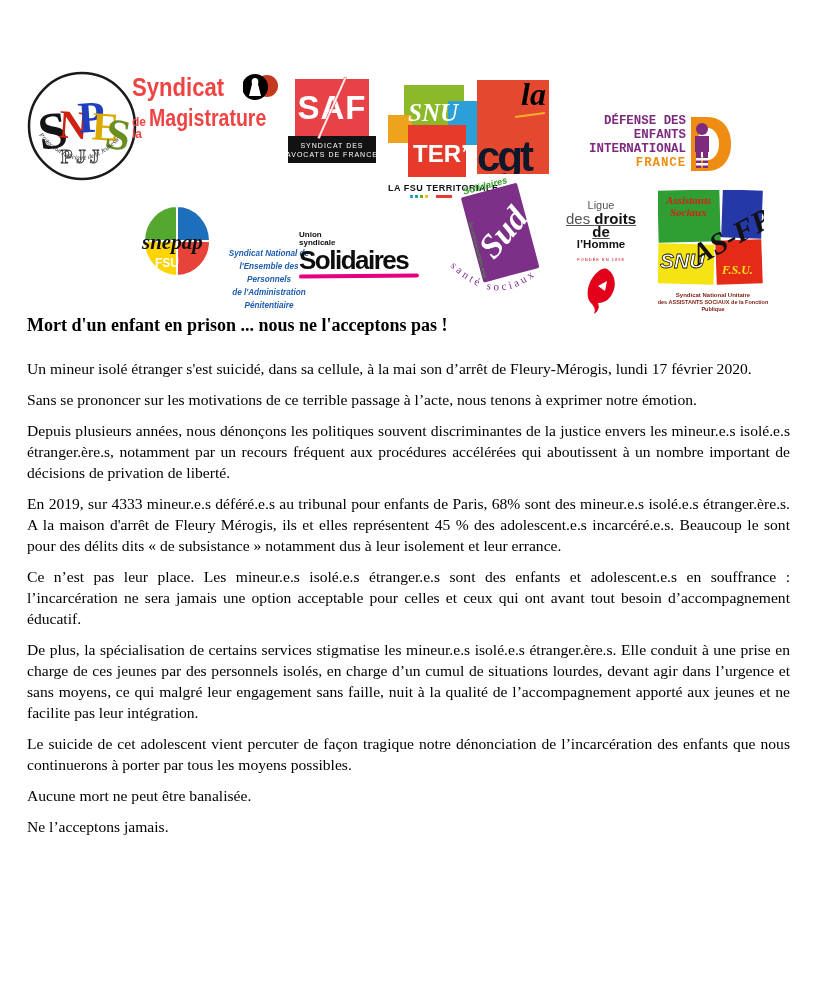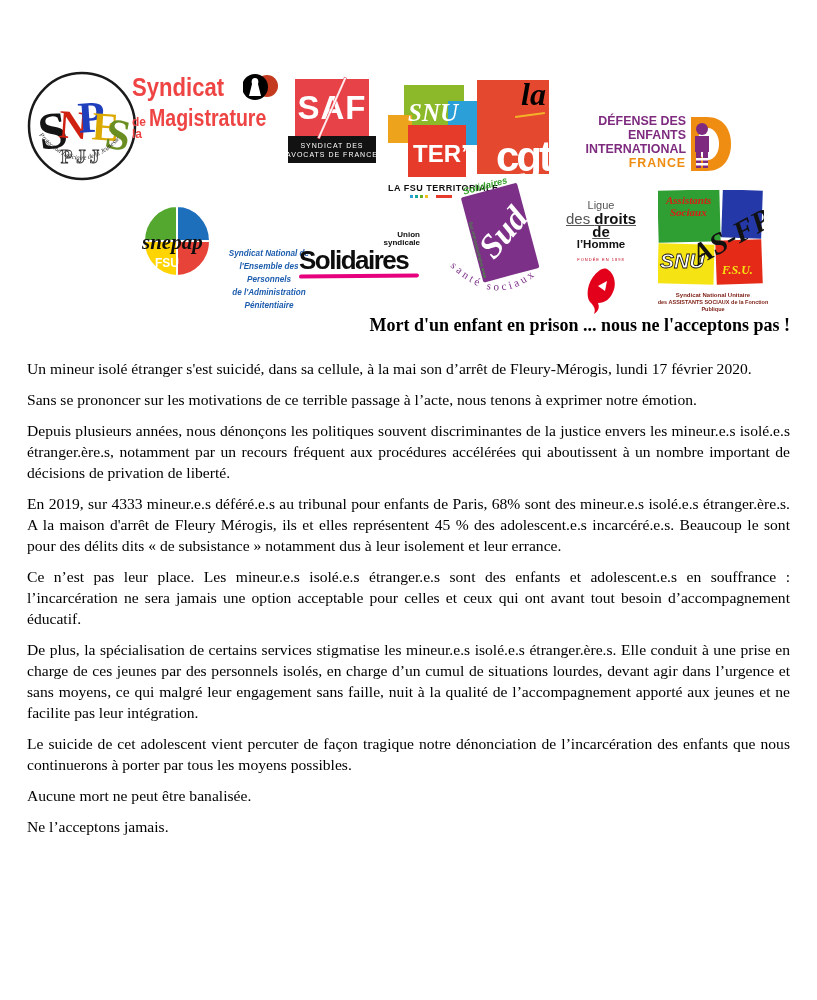--- a/index.html
+++ b/index.html
@@ -34,61 +34,61 @@
   .snuter .cap{margin-top:2px;font-size:9px;font-weight:800;color:#111;letter-spacing:.5px;white-space:nowrap;}
   .snuter .dots{display:flex;align-items:center;gap:2px;margin:2px 0 0 22px;}
   .snuter .dots i{width:3px;height:3px;display:block;}
   .snuter .dots .bar{width:16px;height:3px;background:#e73c2d;display:block;margin-left:6px;}
 
   
   .cgt{left:477px;top:80px;width:72px;height:94px;background:#e4482e;overflow:hidden;}
   .cgt .la{position:absolute;right:3px;top:-4px;font-family:"Liberation Serif",serif;font-style:italic;
            font-weight:bold;font-size:32px;color:#000000;}
   .cgt .laline{position:absolute;right:4px;top:34px;width:30px;height:2px;background:#f3b229;transform:rotate(-8deg);}
-  .cgt .word{position:absolute;left:0px;bottom:-7px;color:#ffffff;font-family:"Liberation Sans",sans-serif;
-             font-weight:800;font-size:42px;letter-spacing:-3px;margin-left:19px;}
+  .cgt .word{position:absolute;left:0px;bottom:-7px;color:#0f172a;font-family:"Liberation Sans",sans-serif;
+             font-weight:800;font-size:42px;letter-spacing:-3px;}
 
   
   .dei{left:552px;top:114px;width:182px;display:flex;align-items:flex-start;
-       font-family:Liberation Sans, sans-serif;font-weight:bold;}
+       font-family:Liberation Mono, monospace;font-weight:bold;}
   .dei .lines{width:134px;text-align:right;line-height:14px;transform:scaleX(.92);transform-origin:right;}
   .dei .l1,.dei .l2{color:#7d2a7f;font-size:13.5px;}
   .dei .l3{color:#ef8d13;font-size:13.5px;letter-spacing:1px;}
   .dei svg{margin-left:3px;margin-top:2px;}
 
   
   .snepap{left:140px;top:203px;display:flex;align-items:flex-start;}
   .snepap .desc{margin-left:4px;margin-top:44px;width:102px;text-align:center;color:#1d5dae;
                 font-family:"Liberation Sans",sans-serif;font-style:italic;font-weight:bold;
                 font-size:8.6px;line-height:13px;transform:scaleX(.95);}
 
   
   .soli{left:299px;top:231px;width:124px;font-family:"Liberation Sans",sans-serif;color:#0d0d0d;}
-  .soli .union{text-align:right;font-size:8px;line-height:8px;font-weight:bold;padding-right:3px;}
+  .soli .union{text-align:left;font-size:8px;line-height:8px;font-weight:bold;padding-right:3px;}
   .soli .main{font-size:26px;font-weight:800;letter-spacing:-1.5px;line-height:26px;}
   .soli .bar{width:120px;height:4px;background:#e6007e;border-radius:2px;transform:rotate(-.6deg);margin-top:1px;}
 
   
   .ldh{left:565px;top:199px;width:72px;text-align:center;font-family:"Liberation Sans",sans-serif;line-height:13px;}
   .ldh .g1{font-size:11px;color:#555;}
   .ldh .g2{font-size:15px;color:#555;text-decoration:underline;}
   .ldh b{color:#111;}
   .ldh .g3{font-size:11.5px;font-weight:bold;color:#111;}
   .ldh .fd{font-size:4px;color:#c00018;letter-spacing:1px;margin-top:2px;}
   .ldh svg{margin-top:2px;}
 
   
   .snuasfp{left:658px;top:190px;width:110px;font-family:"Liberation Sans",sans-serif;}
   .snuasfp .cap{width:128px;margin-left:-9px;text-align:center;color:#7c1d12;line-height:7px;margin-top:2px;}
   .snuasfp .c1{font-size:6px;font-weight:bold;}
   .snuasfp .c2{font-size:5.5px;font-weight:bold;}
 
   
   .content{position:absolute;left:27px;right:27px;top:312px;}
-  .title{font-size:18px;font-weight:bold;text-align:right;margin:0 0 20px 0;line-height:26px;}
+  .title{font-size:18px;font-weight:bold;text-align:left;margin:0 0 20px 0;line-height:26px;}
   .content p{font-size:15.6px;line-height:21px;margin:0 0 10px 0;text-align:justify;}
 </style>
 </head>
 <body>
 
 <div class="page">
 
   <div class="logo-band">
 
     <div class="abs" style="left:26px;top:70px;">

